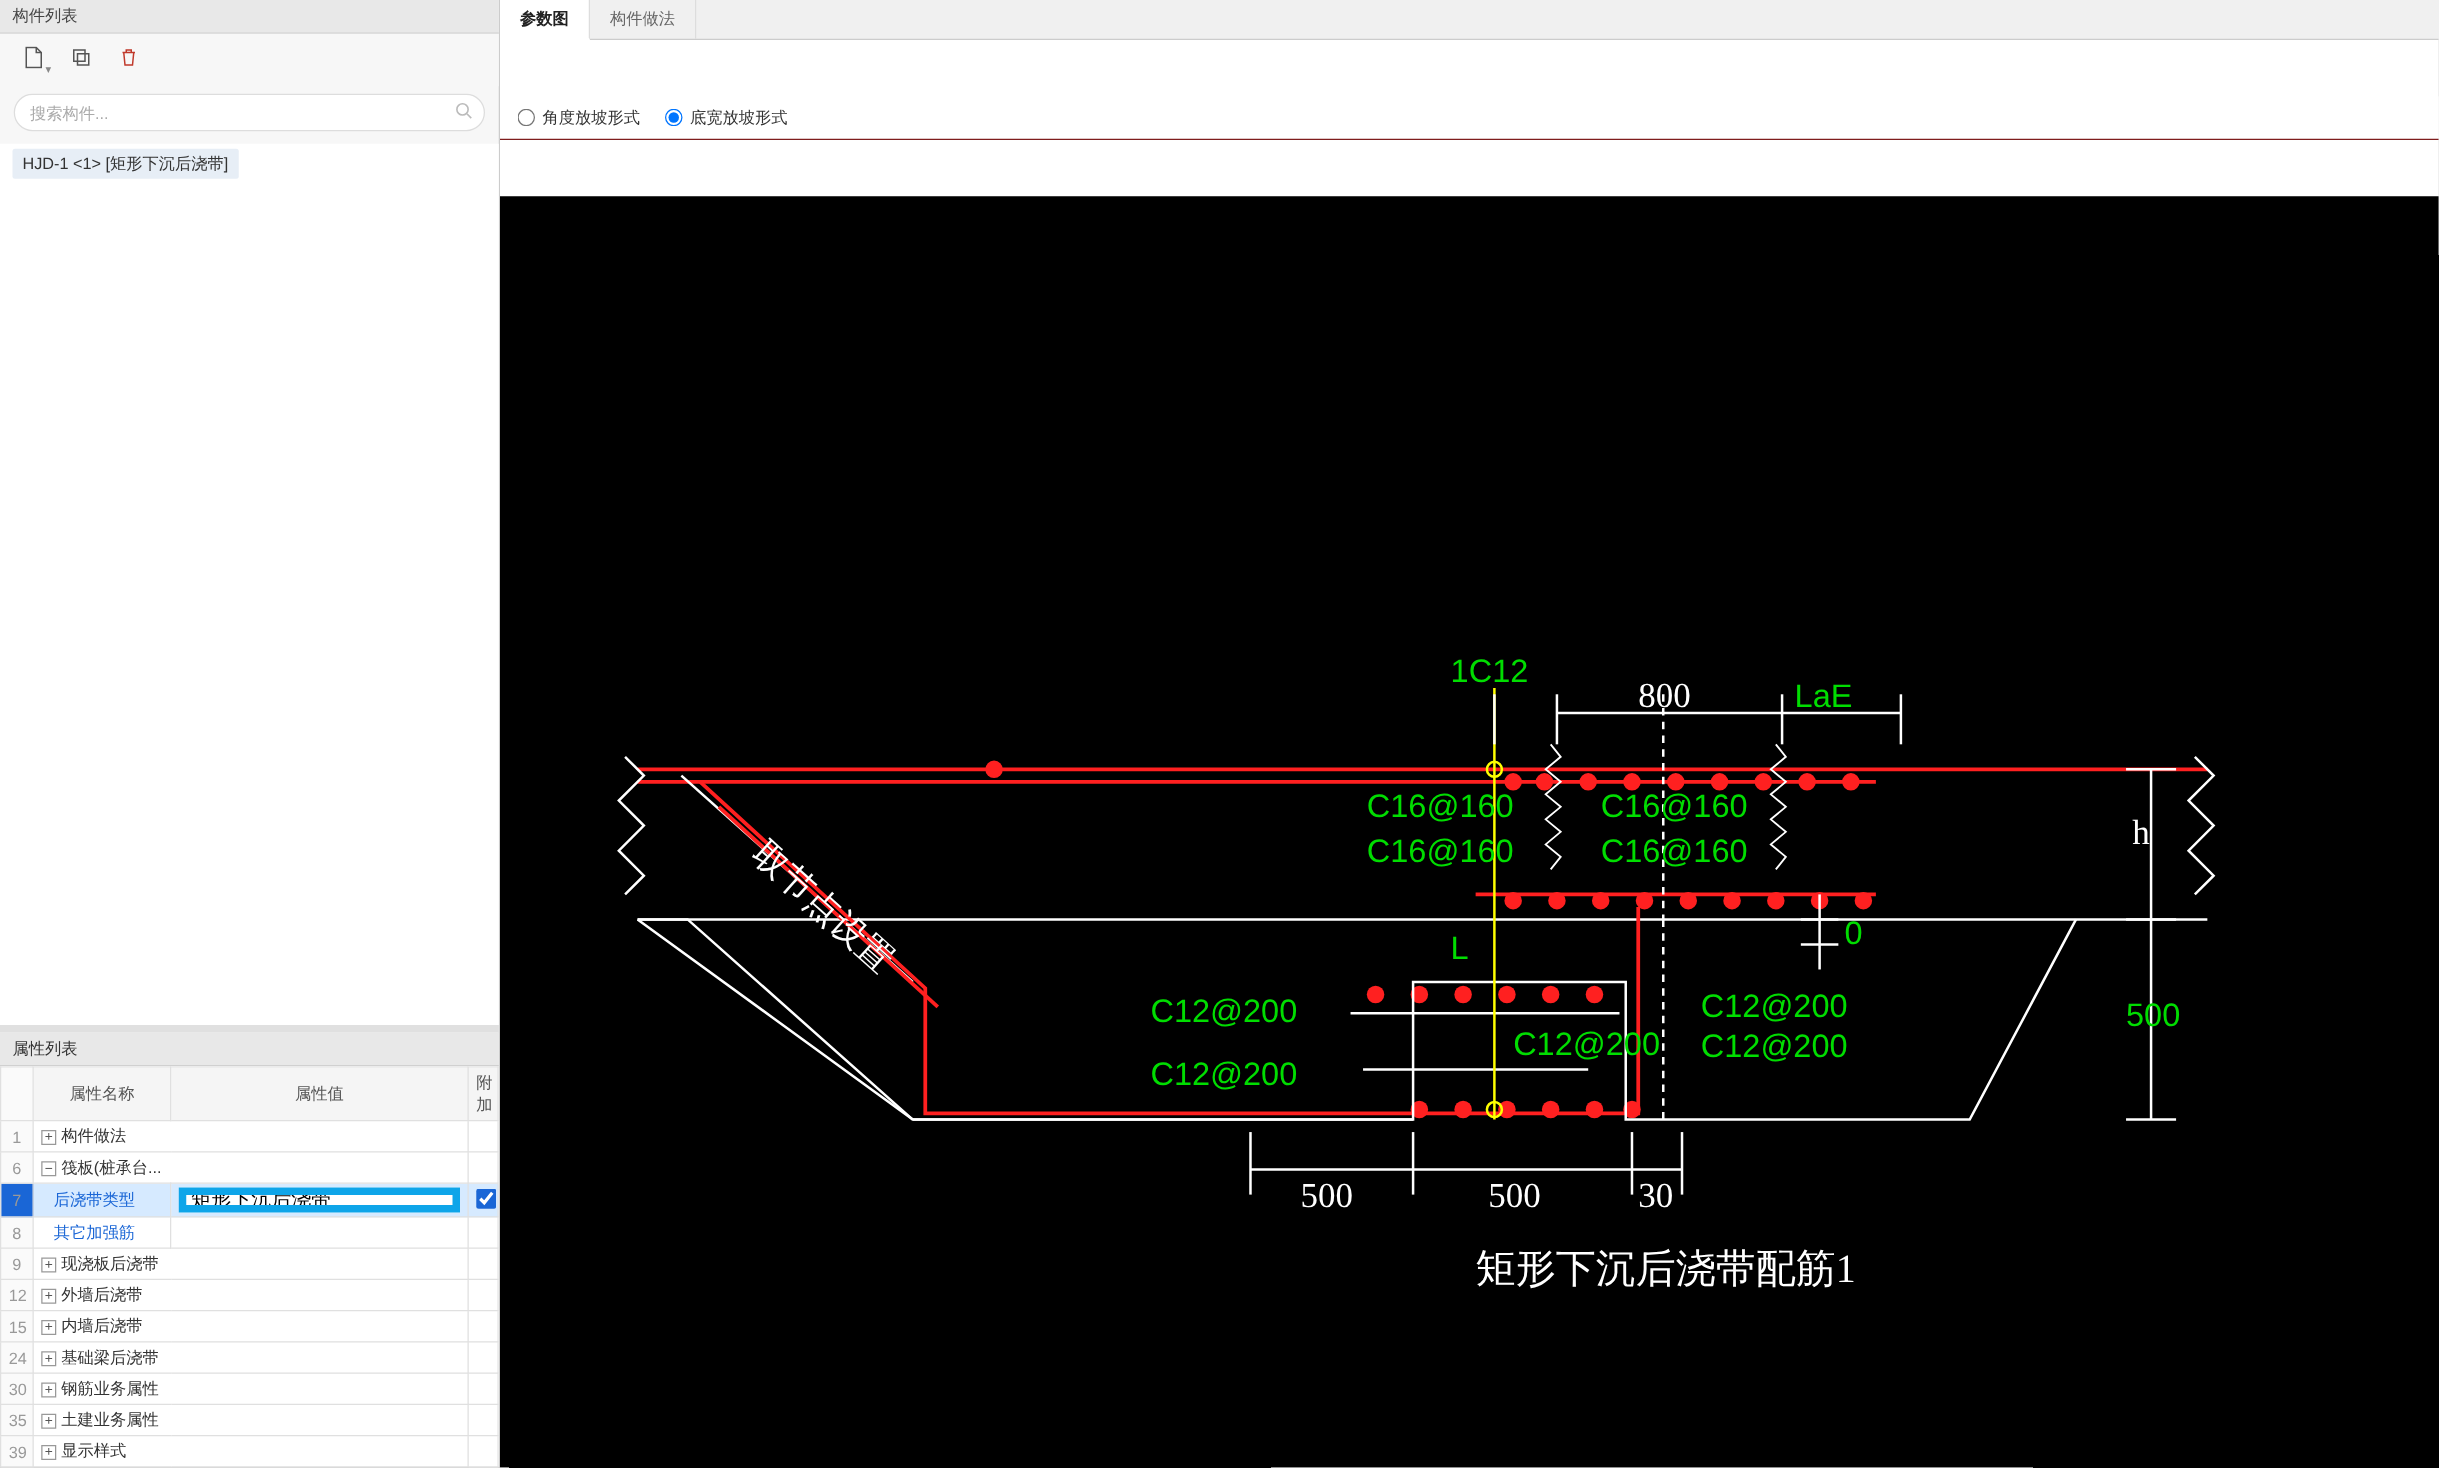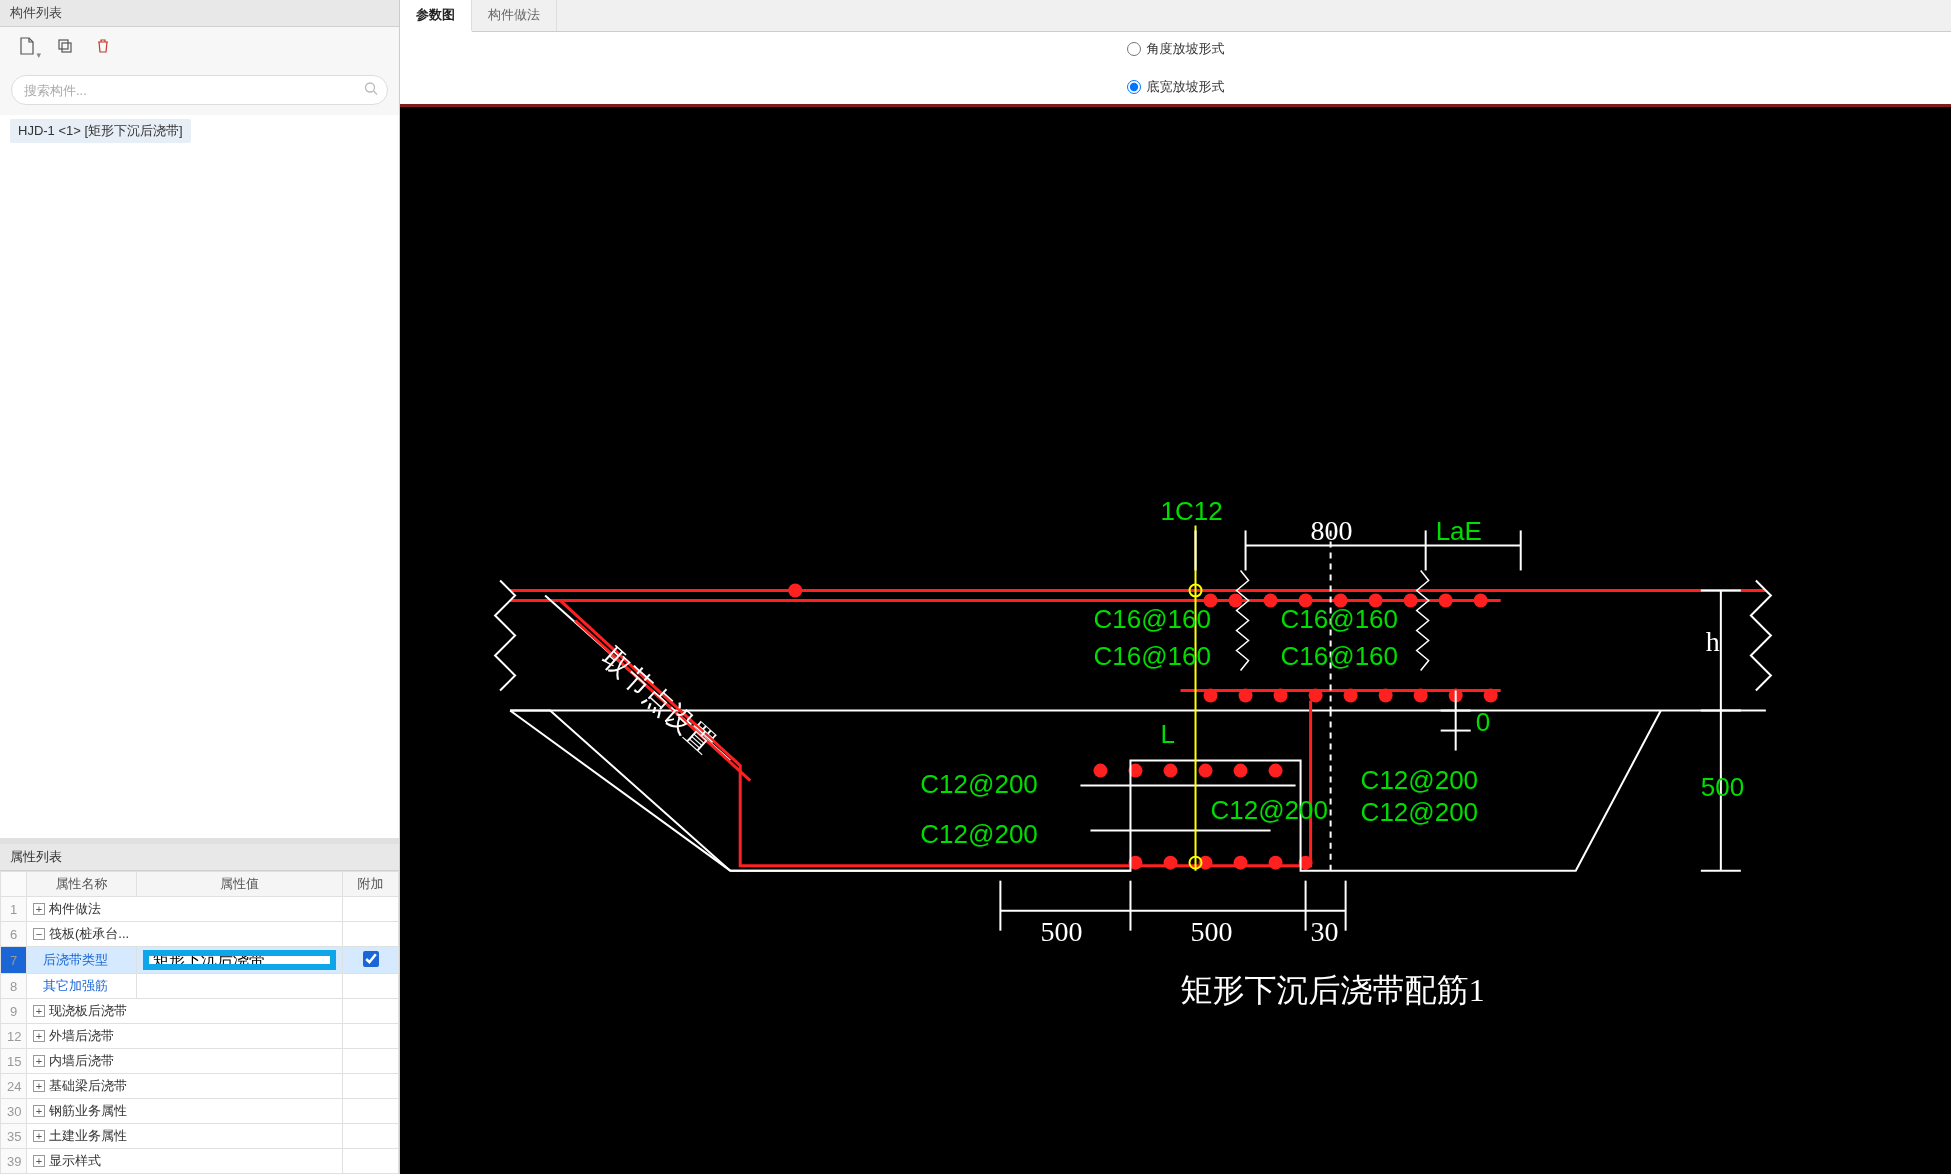--- a/index.html
+++ b/index.html
@@ -26,35 +26,35 @@
   .splitter-h { height: 6px; background: #e0e0e0; cursor: row-resize; }
 
   
   .prop-header { background: #e8e8e8; padding: 4px 10px; font-size: 13px; border-bottom: 1px solid #d0d0d0; }
   .prop-table-wrap { overflow: auto; background: #fff; }
   table.prop { width: 100%; border-collapse: collapse; table-layout: fixed; }
   table.prop th, table.prop td { border: 1px solid #e0e0e0; padding: 3px 6px; font-size: 13px; height: 24px; background: #fff; }
   table.prop th { background: #f5f5f5; font-weight: normal; text-align: center; color: #555; }
   table.prop .col-idx { width: 26px; text-align: center; color: #999; background: #fafafa; }
   table.prop .col-name { width: 110px; }
-  table.prop .col-extra { width: 56px; text-align: center; }
+  table.prop .col-extra { width: 24px; text-align: center; }
   .tree-toggle { display:inline-block; width: 12px; height: 12px; border: 1px solid #999; line-height: 10px; font-size: 11px; text-align: center; margin-right: 4px; cursor: pointer; background:#fff; color:#555; }
   .tree-row .name-cell { white-space: nowrap; overflow: hidden; text-overflow: ellipsis; }
   .child-row td.name-cell { padding-left: 16px; color: #1a66d6; }
   .row-selected td { background: #d6eaff !important; }
   .row-selected .col-idx { background: #1a66d6 !important; color: #fff; }
   input.cell-input { width: 100%; border: 6px solid #0ea5e9; padding: 2px 4px; font-size: 16px; height: 20px; box-sizing: border-box; }
   .chk { width: 16px; height: 16px; accent-color: #1a66d6; }
 
   
-  .right-panel { flex: 1; display: flex; flex-direction: column; min-width: 0; }
+  .right-panel { flex: 1; display: flex; flex-direction: column; min-width: 0; gap: 45px; }
   .tabs { display: flex; background: #f0f0f0; border-bottom: 1px solid #ccc; }
   .tab { padding: 6px 16px; font-size: 13px; color: #666; cursor: pointer; border-right: 1px solid #ddd; }
   .tab.active { background: #fff; color: #222; font-weight: bold; border-bottom: 2px solid #fff; margin-bottom: -1px; }
-  .options-row { display: flex; align-items: center; gap: 20px; padding: 8px 14px; font-size: 13px; background: #fff; border-bottom: 3px solid #7f1d1d; flex-direction: column; }
+  .options-row { display: flex; align-items: center; gap: 20px; padding: 8px 14px; font-size: 13px; background: #fff; border-bottom: 1px solid #7f1d1d; }
   .radio-group { display: flex; align-items: center; gap: 6px; cursor: pointer; }
   .radio-group input { width: 14px; height: 14px; }
 
   .diagram-area { flex: 1; background: #000; position: relative; overflow: hidden; }
   .diagram-area svg { width: 100%; height: 100%; display: block; }
 
   .dim-text { fill: #fff; font-size: 28px; font-family: "SimSun", serif; }
   .green-text { fill: #00dd00; font-size: 26px; font-family: "Arial", sans-serif; }
   .title-text { fill: #fff; font-size: 32px; font-family: "SimSun", serif; }
   .stroke-white { stroke: #fff; fill: none; stroke-width: 2; }

